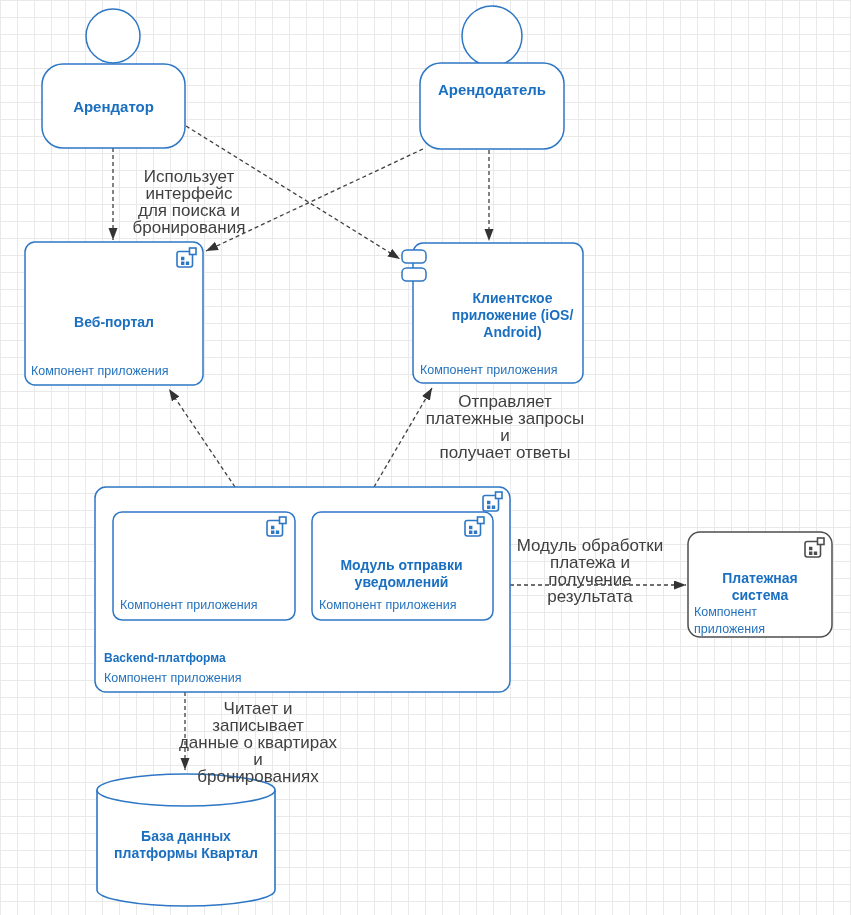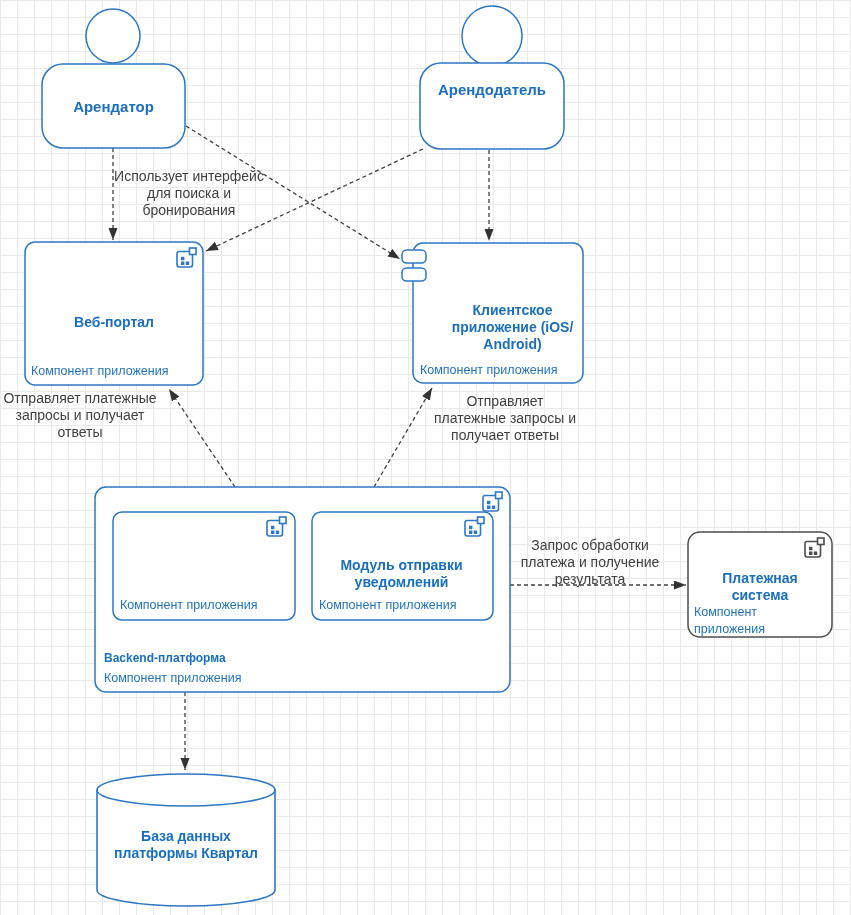--- a/index.html
+++ b/index.html
@@ -7,21 +7,21 @@
   .canvas {
     position:relative; width:851px; height:915px; overflow:hidden;
     background-color:#ffffff;
     background-image:
       linear-gradient(to right, #e9e9e9 1px, transparent 1px),
       linear-gradient(to bottom, #e9e9e9 1px, transparent 1px);
     background-size:17px 17px;
   }
   svg.layer { position:absolute; left:0; top:0; width:851px; height:915px; }
   .lbl { position:absolute; white-space:pre-line; line-height:17px; }
-  .edge-label { font-size:14px; color:#3f3f3f; text-align:center; }
+  .edge-label { font-size:17px; color:#3f3f3f; text-align:center; }
   .node-title { font-size:14px; font-weight:bold; color:#1a6fc0; text-align:center; }
   .actor-title { font-size:15px; font-weight:bold; color:#1a6fc0; text-align:center; }
   .node-sub { font-size:12.5px; color:#2372be; text-align:left; }
   .backend-title { font-size:12px; font-weight:bold; color:#1a6fc0; text-align:left; }
 </style>
 </head>
 <body>
 
 <div class="canvas">
 
@@ -84,47 +84,47 @@
   <div class="lbl actor-title" style="left:42px; top:98px; width:143px;">Арендатор</div>
   <div class="lbl actor-title" style="left:420px; top:81px; width:144px;">Арендодатель</div>
 
   <div class="lbl edge-label" style="left:109px; top:168px; width:160px;">Использует интерфейс
 для поиска и
 бронирования</div>
 
   <div class="lbl node-title" style="left:25px; top:314px; width:178px;">Веб-портал</div>
   <div class="lbl node-sub" style="left:31px; top:363px;">Компонент приложения</div>
 
-  <div class="lbl node-title" style="left:413px; top:302px; width:199px;">Клиентское
+  <div class="lbl node-title" style="left:413px; top:290px; width:199px;">Клиентское
 приложение (iOS/
 Android)</div>
   <div class="lbl node-sub" style="left:420px; top:362px;">Компонент приложения</div>
 
-  <div class="lbl edge-label" style="left:0px; top:390px; width:160px;">Отправляет платежные
-запросы и получает
-ответы</div>
   <div class="lbl edge-label" style="left:425px; top:393px; width:160px;">Отправляет
 платежные запросы и
 получает ответы</div>
 
   <div class="lbl node-sub" style="left:120px; top:597px;">Компонент приложения</div>
 
   <div class="lbl node-title" style="left:312px; top:557px; width:179px;">Модуль отправки
 уведомлений</div>
   <div class="lbl node-sub" style="left:319px; top:597px;">Компонент приложения</div>
 
   <div class="lbl backend-title" style="left:104px; top:650px;">Backend-платформа</div>
   <div class="lbl node-sub" style="left:104px; top:670px;">Компонент приложения</div>
 
-  <div class="lbl edge-label" style="left:510px; top:537px; width:160px;">Запрос обработки
+  <div class="lbl edge-label" style="left:510px; top:537px; width:160px;">Модуль обработки
 платежа и получение
 результата</div>
 
   <div class="lbl node-title" style="left:688px; top:570px; width:144px;">Платежная
 система</div>
   <div class="lbl node-sub" style="left:694px; top:604px;">Компонент
 приложения</div>
 
+  <div class="lbl edge-label" style="left:177px; top:700px; width:162px;">Читает и записывает
+данные о квартирах и
+бронированиях</div>
 
   <div class="lbl node-title" style="left:97px; top:828px; width:178px;">База данных
 платформы Квартал</div>
 
 </div>
 
 </body></html>

